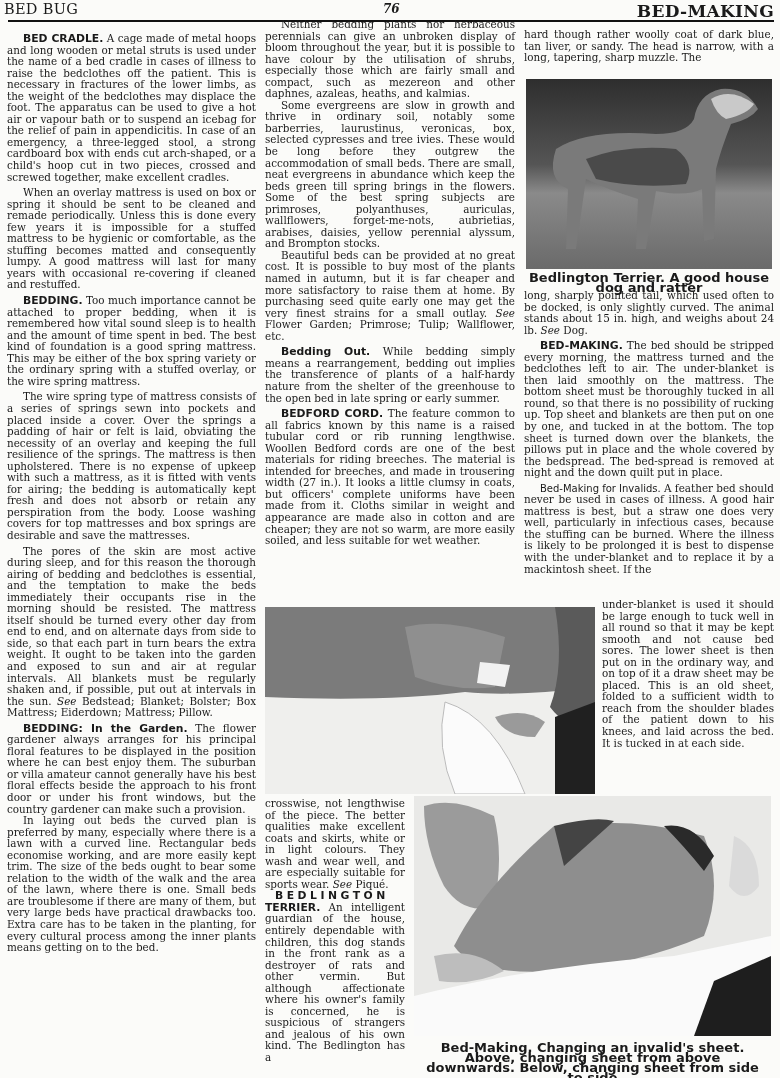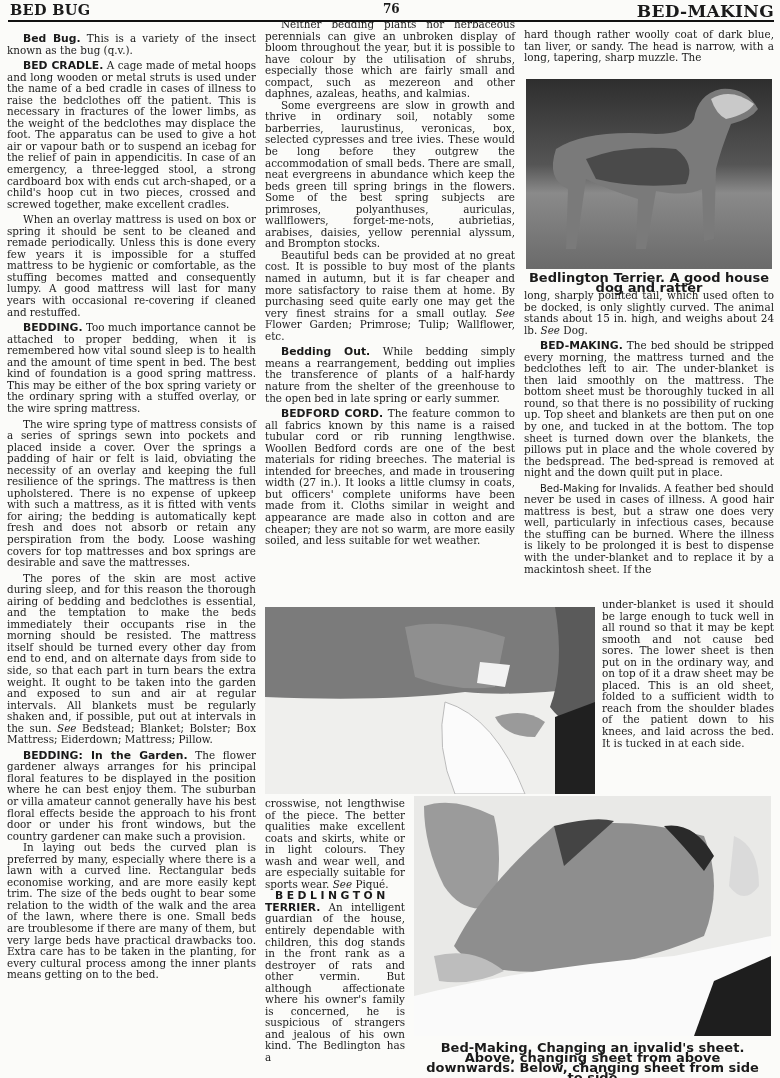--- a/index.html
+++ b/index.html
@@ -1,20 +1,20 @@
 <!DOCTYPE html>
 <html><head>
 <meta charset="utf-8">
 <style>
   html, body { margin:0; padding:0; background:#fbfbf9; }
   body { width:780px; height:1078px; position:relative; overflow:hidden;
          font-family:"DejaVu Serif","Liberation Serif",serif; color:#1a1a1a; }
   .hdr { position:absolute; top:0; left:0; width:780px; height:18px; }
-  .hdr .l { position:absolute; left:10px; top:1px; font-weight:bold; font-size:14.5px; letter-spacing:0.3px; }
-  .hdr .c { position:absolute; left:383px; top:2px; font-weight:bold; font-size:12px; }
+  .hdr .l { position:absolute; left:4px; top:1px; font-weight:normal; font-size:14.5px; letter-spacing:0.3px; }
+  .hdr .c { position:absolute; left:383px; top:2px; font-weight:bold; font-size:12px;font-style:italic; }
   .hdr .r { position:absolute; right:6px; top:1px; font-weight:bold; font-size:17px; letter-spacing:0.3px; }
   .rule { position:absolute; top:20px; left:8px; width:766px; height:2px; background:#111; }
   .col { position:absolute; font-size:10.4px; line-height:11.55px; text-align:justify; }
   .col p { margin:0; text-indent:16px; }
   .col p.gap { margin-top:4px; }
   .col p.noind { text-indent:0; }
   .b { font-weight:bold; font-family:"DejaVu Sans","Liberation Sans",sans-serif; font-size:10.8px; }
   .bs { font-weight:normal; font-family:"DejaVu Sans","Liberation Sans",sans-serif; font-size:10px; }
   .it { font-style:italic; }
   .spaced { letter-spacing:3.5px; }
@@ -26,21 +26,20 @@
 <body>
 
 <div class="hdr">
   <span class="l">BED BUG</span>
   <span class="c">76</span>
   <span class="r">BED-MAKING</span>
 </div>
 <div class="rule"></div>
 
 <div class="col" style="left:7px; top:29px; width:249px;">
-  <p class="gap"><span class="b">Bed Bug.</span><span> This is a variety of the insect known as the bug (q.v.).</span></p>
   <p class="gap"><span class="b">BED CRADLE.</span><span> A cage made of metal hoops and long wooden or metal struts is used under the name of a bed cradle in cases of illness to raise the bedclothes off the patient. This is necessary in fractures of the lower limbs, as the weight of the bedclothes may displace the foot. The apparatus can be used to give a hot air or vapour bath or to suspend an icebag for the relief of pain in appendicitis. In case of an emergency, a three-legged stool, a strong cardboard box with ends cut arch-shaped, or a child's hoop cut in two pieces, crossed and screwed together, make excellent cradles.</span></p>
   <p class="gap">When an overlay mattress is used on box or spring it should be sent to be cleaned and remade periodically. Unless this is done every few years it is impossible for a stuffed mattress to be hygienic or comfortable, as the stuffing becomes matted and consequently lumpy. A good mattress will last for many years with occasional re-covering if cleaned and restuffed.</p>
   <p class="gap"><span class="b">BEDDING.</span><span> Too much importance cannot be attached to proper bedding, when it is remembered how vital sound sleep is to health and the amount of time spent in bed. The best kind of foundation is a good spring mattress. This may be either of the box spring variety or the ordinary spring with a stuffed overlay, or the wire spring mattress.</span></p>
   <p class="gap">The wire spring type of mattress consists of a series of springs sewn into pockets and placed inside a cover. Over the springs a padding of hair or felt is laid, obviating the necessity of an overlay and keeping the full resilience of the springs. The mattress is then upholstered. There is no expense of upkeep with such a mattress, as it is fitted with vents for airing; the bedding is automatically kept fresh and does not absorb or retain any perspiration from the body. Loose washing covers for top mattresses and box springs are desirable and save the mattresses.</p>
   <p class="gap"><span>The pores of the skin are most active during sleep, and for this reason the thorough airing of bedding and bedclothes is essential, and the temptation to make the beds immediately their occupants rise in the morning should be resisted. The mattress itself should be turned every other day from end to end, and on alternate days from side to side, so that each part in turn bears the extra weight. It ought to be taken into the garden and exposed to sun and air at regular intervals. All blankets must be regularly shaken and, if possible, put out at intervals in the sun.</span> <span class="it">See</span><span> Bedstead; Blanket; Bolster; Box Mattress; Eiderdown; Mattress; Pillow.</span></p>
   <p class="gap"><span class="b">BEDDING: In the Garden.</span><span> The flower gardener always arranges for his principal floral features to be displayed in the position where he can best enjoy them. The suburban or villa amateur cannot generally have his best floral effects beside the approach to his front door or under his front windows, but the country gardener can make such a provision.</span></p>
   <p>In laying out beds the curved plan is preferred by many, especially where there is a lawn with a curved line. Rectangular beds economise working, and are more easily kept trim. The size of the beds ought to bear some relation to the width of the walk and the area of the lawn, where there is one. Small beds are troublesome if there are many of them, but very large beds have practical drawbacks too. Extra care has to be taken in the planting, for every cultural process among the inner plants means getting on to the bed.</p>
 </div>
 
 <div class="col" style="left:265px; top:19px; width:250px;">

